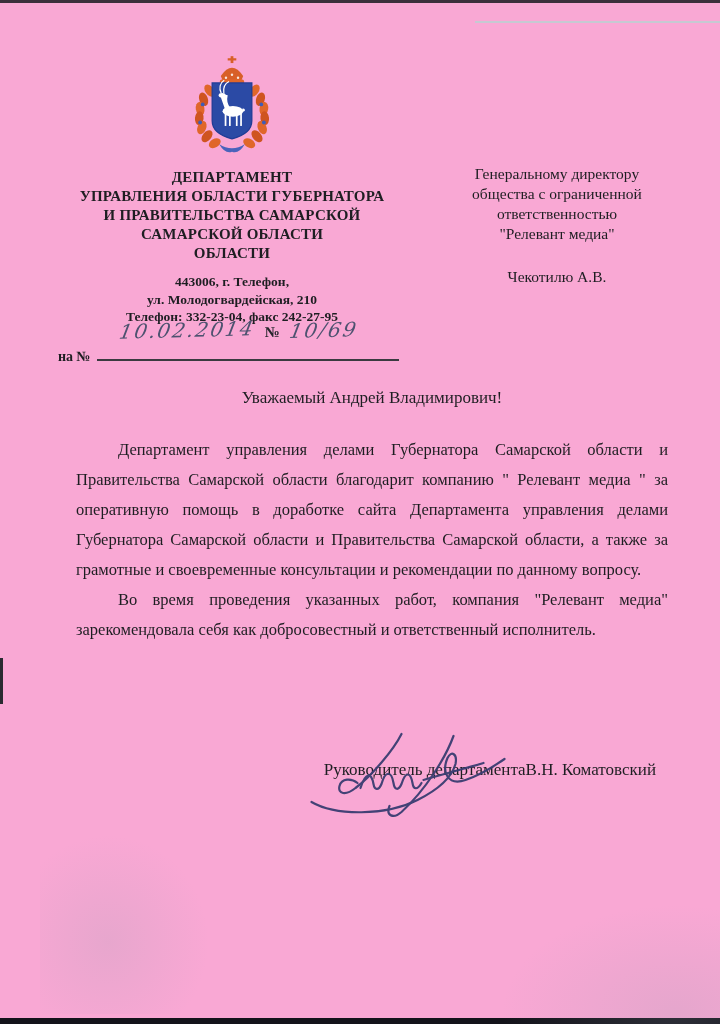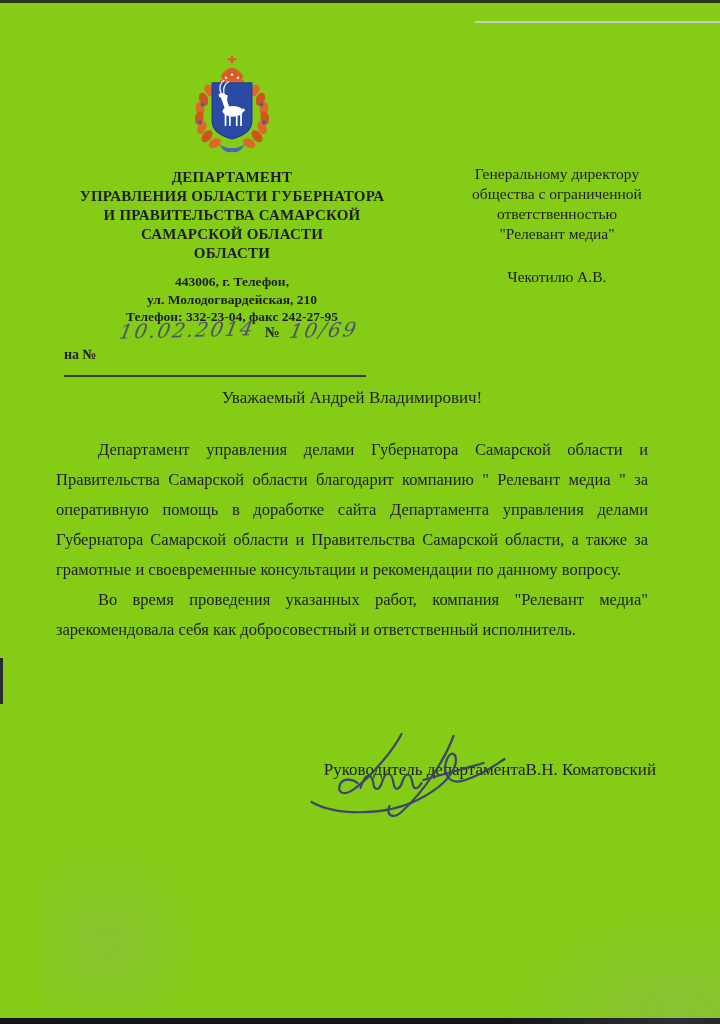--- a/index.html
+++ b/index.html
@@ -1,21 +1,21 @@
 <!DOCTYPE html>
 <html><head>
 <meta charset="utf-8">
 <style>
   * { margin:0; padding:0; box-sizing:border-box; }
   html,body { background:#e8e8e8; }
   .page {
     position:relative;
     width:720px; height:1024px;
     margin:0 auto;
-    background:#84cc16;
+    background:#f9a8d4;
     font-family:"Liberation Serif","DejaVu Serif",serif;
     color:#1e1e22;
     overflow:hidden;
   }
   
   .edge-top    { position:absolute; top:0; left:0; right:0; height:3px; background:#1a1a20; opacity:.85; }
   .hairline-tr { position:absolute; top:21px; right:0; width:245px; height:2px; background:#c6c9d2; }
   .edge-bottom { position:absolute; bottom:0; left:0; right:0; height:6px; background:#13131a; }
   .edge-tick-left { position:absolute; left:0; top:658px; width:3px; height:46px; background:#2a2a30; }
   .smudge-bl { position:absolute; left:40px; bottom:10px; width:170px; height:180px;
@@ -36,25 +36,25 @@
 
   
   .ref-block { position:absolute; left:58px; top:318px; width:360px; }
   .hw-row { padding-left:62px; display:flex; align-items:baseline; gap:10px; }
   .handwriting {
     font-family:"DejaVu Serif",serif; font-style:italic;
     color:#4e5270; font-size:20px; letter-spacing:2px;
     transform:skewX(-12deg) rotate(-1.5deg); display:inline-block; white-space:nowrap;
   }
   .num-sign { font-size:15px; font-weight:bold; color:#26262c; font-style:normal; }
-  .reply-row { margin-top:5px; display:flex; align-items:baseline; font-size:14px; font-weight:bold;flex-direction:column; }
+  .reply-row { margin-top:5px; display:flex; align-items:baseline; font-size:14px; font-weight:bold; }
   .reply-line { display:inline-block; width:302px; border-bottom:2px solid #3a3a40; height:14px; margin-left:6px; }
 
   
-  .body { position:absolute; left:56px; top:388px; width:592px; }
+  .body { position:absolute; left:76px; top:388px; width:592px; }
   .salutation { text-align:center; font-size:17px; margin-bottom:27px; }
   .para { text-align:justify; font-size:16.5px; line-height:30px; text-indent:42px; }
 
   
   .sign-row { position:absolute; left:64px; top:760px; width:592px;
     display:flex; justify-content:flex-end; align-items:baseline; font-size:17px; }
   .sig-scribble { position:absolute; left:238px; top:-32px; width:212px; height:92px; }
 </style>
 </head>
 <body>

